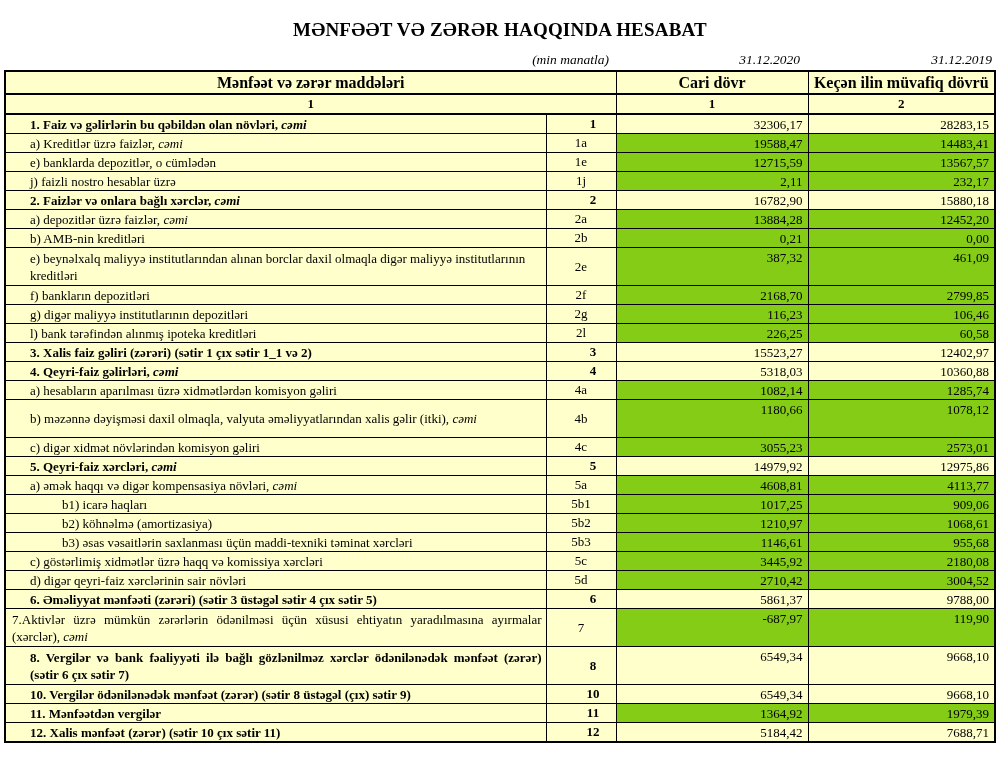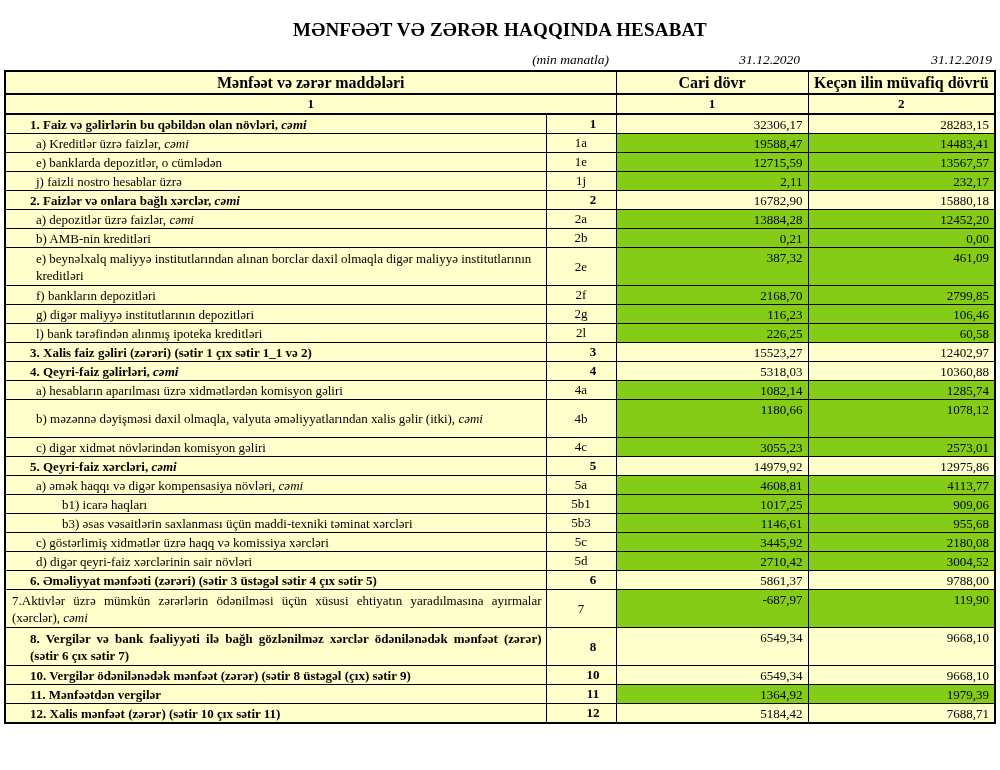--- a/index.html
+++ b/index.html
@@ -39,21 +39,21 @@
   thead tr.colnum-row th { height:18px; font-size:13px;   border-bottom-width:2px; }
 
   tbody td { height:18px; }
   tr.tall td { height:37px; }
 
   .label-cell {
     background:#FFFFCC; text-align:left; vertical-align:middle;
     line-height:17px; padding-right:4px; box-sizing:border-box;
   }
   .ind0 { padding-left:6px; }
-  .ind1 { padding-left:30px; }
+  .ind1 { padding-left:24px; }
   .ind2 { padding-left:56px; }
 
   .code-cell { background:#FFFFCC; text-align:center; vertical-align:middle; }
 
   .val-cell {
     background:#84cc16; text-align:right; vertical-align:top;
     line-height:17px; padding:1px 5px 0 2px; box-sizing:border-box;
   }
 
   tr.bold .label-cell, tr.bold .code-cell { font-weight:bold;padding-left:24px; }
@@ -202,20 +202,26 @@
       <td class="val-cell">4608,81</td>
       <td class="val-cell">4113,77</td>
     </tr>
         <tr>
       <td class="label-cell ind2"><span class="lbl">b1) icarə haqları</span><span class="lbl-it"></span></td>
       <td class="code-cell">5b1</td>
       <td class="val-cell">1017,25</td>
       <td class="val-cell">909,06</td>
     </tr>
         <tr>
+      <td class="label-cell ind2"><span class="lbl">b2) köhnəlmə (amortizasiya)</span><span class="lbl-it"></span></td>
+      <td class="code-cell">5b2</td>
+      <td class="val-cell">1210,97</td>
+      <td class="val-cell">1068,61</td>
+    </tr>
+        <tr>
       <td class="label-cell ind2"><span class="lbl">b3) əsas vəsaitlərin saxlanması üçün maddi-texniki təminat xərcləri</span><span class="lbl-it"></span></td>
       <td class="code-cell">5b3</td>
       <td class="val-cell">1146,61</td>
       <td class="val-cell">955,68</td>
     </tr>
         <tr>
       <td class="label-cell ind1"><span class="lbl">c) göstərlimiş xidmətlər üzrə haqq və komissiya xərcləri</span><span class="lbl-it"></span></td>
       <td class="code-cell">5c</td>
       <td class="val-cell">3445,92</td>
       <td class="val-cell">2180,08</td>

